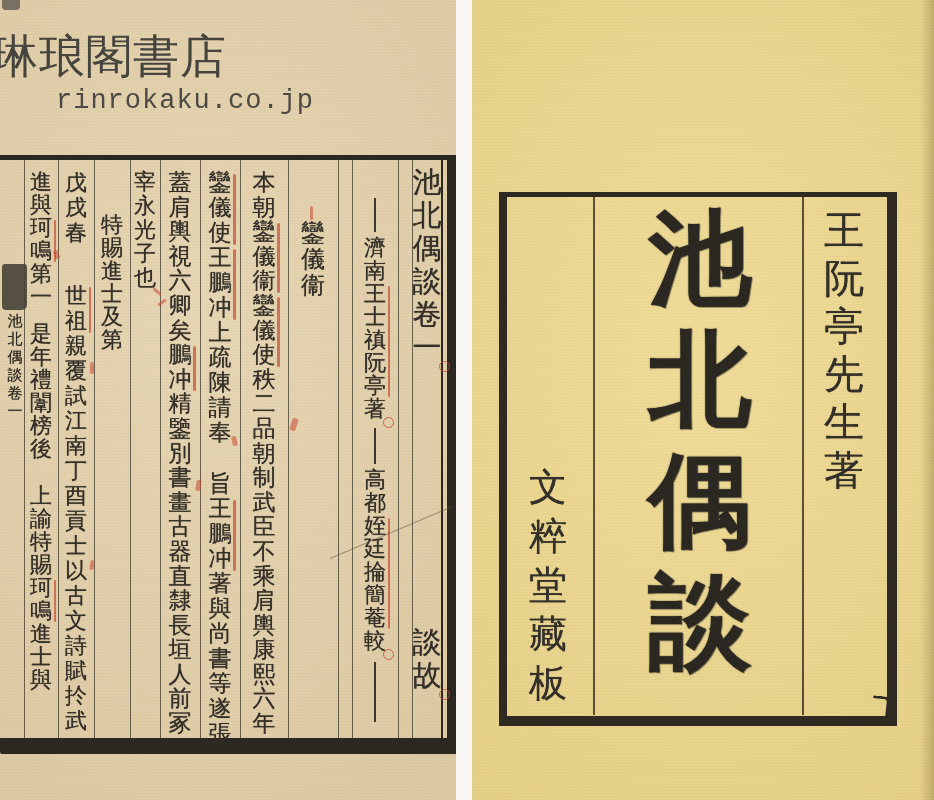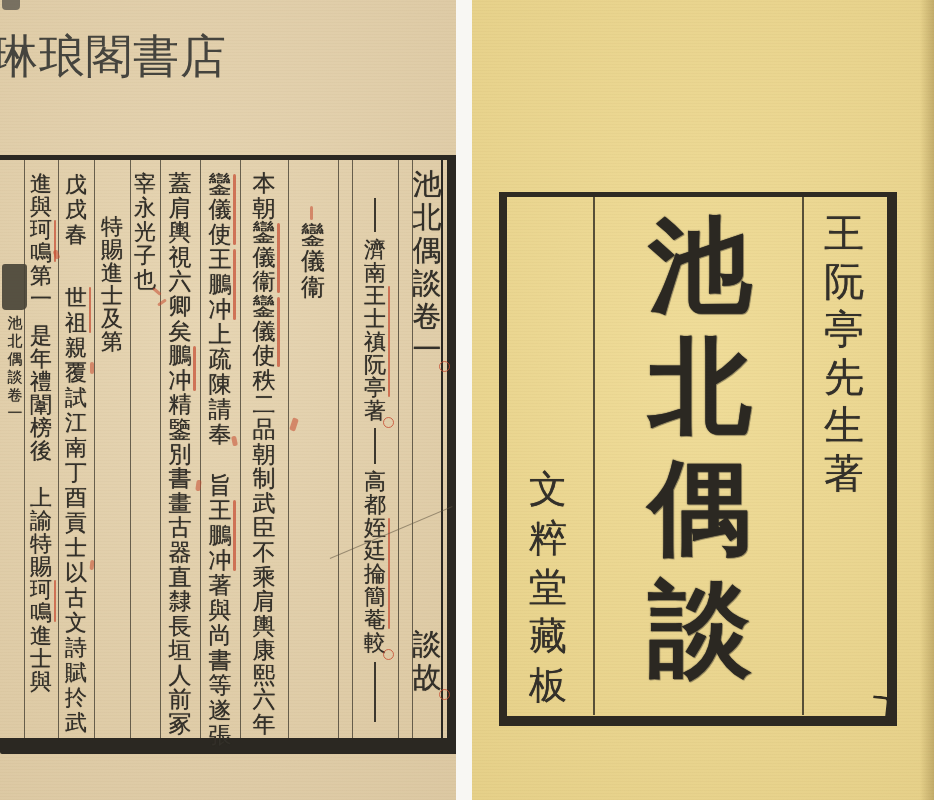--- a/index.html
+++ b/index.html
@@ -1,17 +1,17 @@
 <!DOCTYPE html>
 <html><head>
 <meta charset="utf-8">
 <style>
   html,body{margin:0;padding:0;background:#ffffff;}
   #stage{position:relative;width:934px;height:800px;overflow:hidden;background:#f8f7f3;
-         font-family:Liberation Serif, serif;}
+         font-family:Liberation Mono, monospace;}
   
   #left-scan{position:absolute;left:0;top:0;width:456px;height:800px;
     background:
       radial-gradient(130% 110% at 45% 40%, rgba(255,255,255,0.10), rgba(120,85,35,0.12)),
       repeating-linear-gradient(0deg, rgba(110,80,30,0.03) 0 1px, transparent 1px 3px),
       #e4d1ab;}
   #right-scan{position:absolute;left:472px;top:0;width:462px;height:800px;
     background:
       radial-gradient(120% 100% at 50% 45%, rgba(255,255,255,0.09), rgba(130,95,30,0.12)),
       repeating-linear-gradient(0deg, rgba(120,85,20,0.035) 0 1px, transparent 1px 3px),
@@ -52,20 +52,21 @@
 </style>
 </head>
 <body>
 
 <div id="stage">
 
   <div id="left-scan">
     <div id="corner-smudge"></div>
 
     <div id="wm-cjk">琳琅閣書店</div>
+    <div id="wm-url">rinrokaku.co.jp</div>
 
     <div class="lp-line" style="left:0;top:155px;width:456px;height:5px;"></div>
     <div class="lp-line" style="left:441px;top:155px;width:1.6px;height:599px;"></div>
     <div class="lp-line" style="left:447px;top:155px;width:9px;height:599px;"></div>
     <div class="lp-line" style="left:0;top:738px;width:456px;height:16px;border-radius:0 0 3px 2px;"></div>
 
     <div id="lp-rules">
         <div class="rule" style="left: 24px;"></div>
         <div class="rule" style="left: 58px;"></div>
         <div class="rule" style="left: 94px;"></div>

